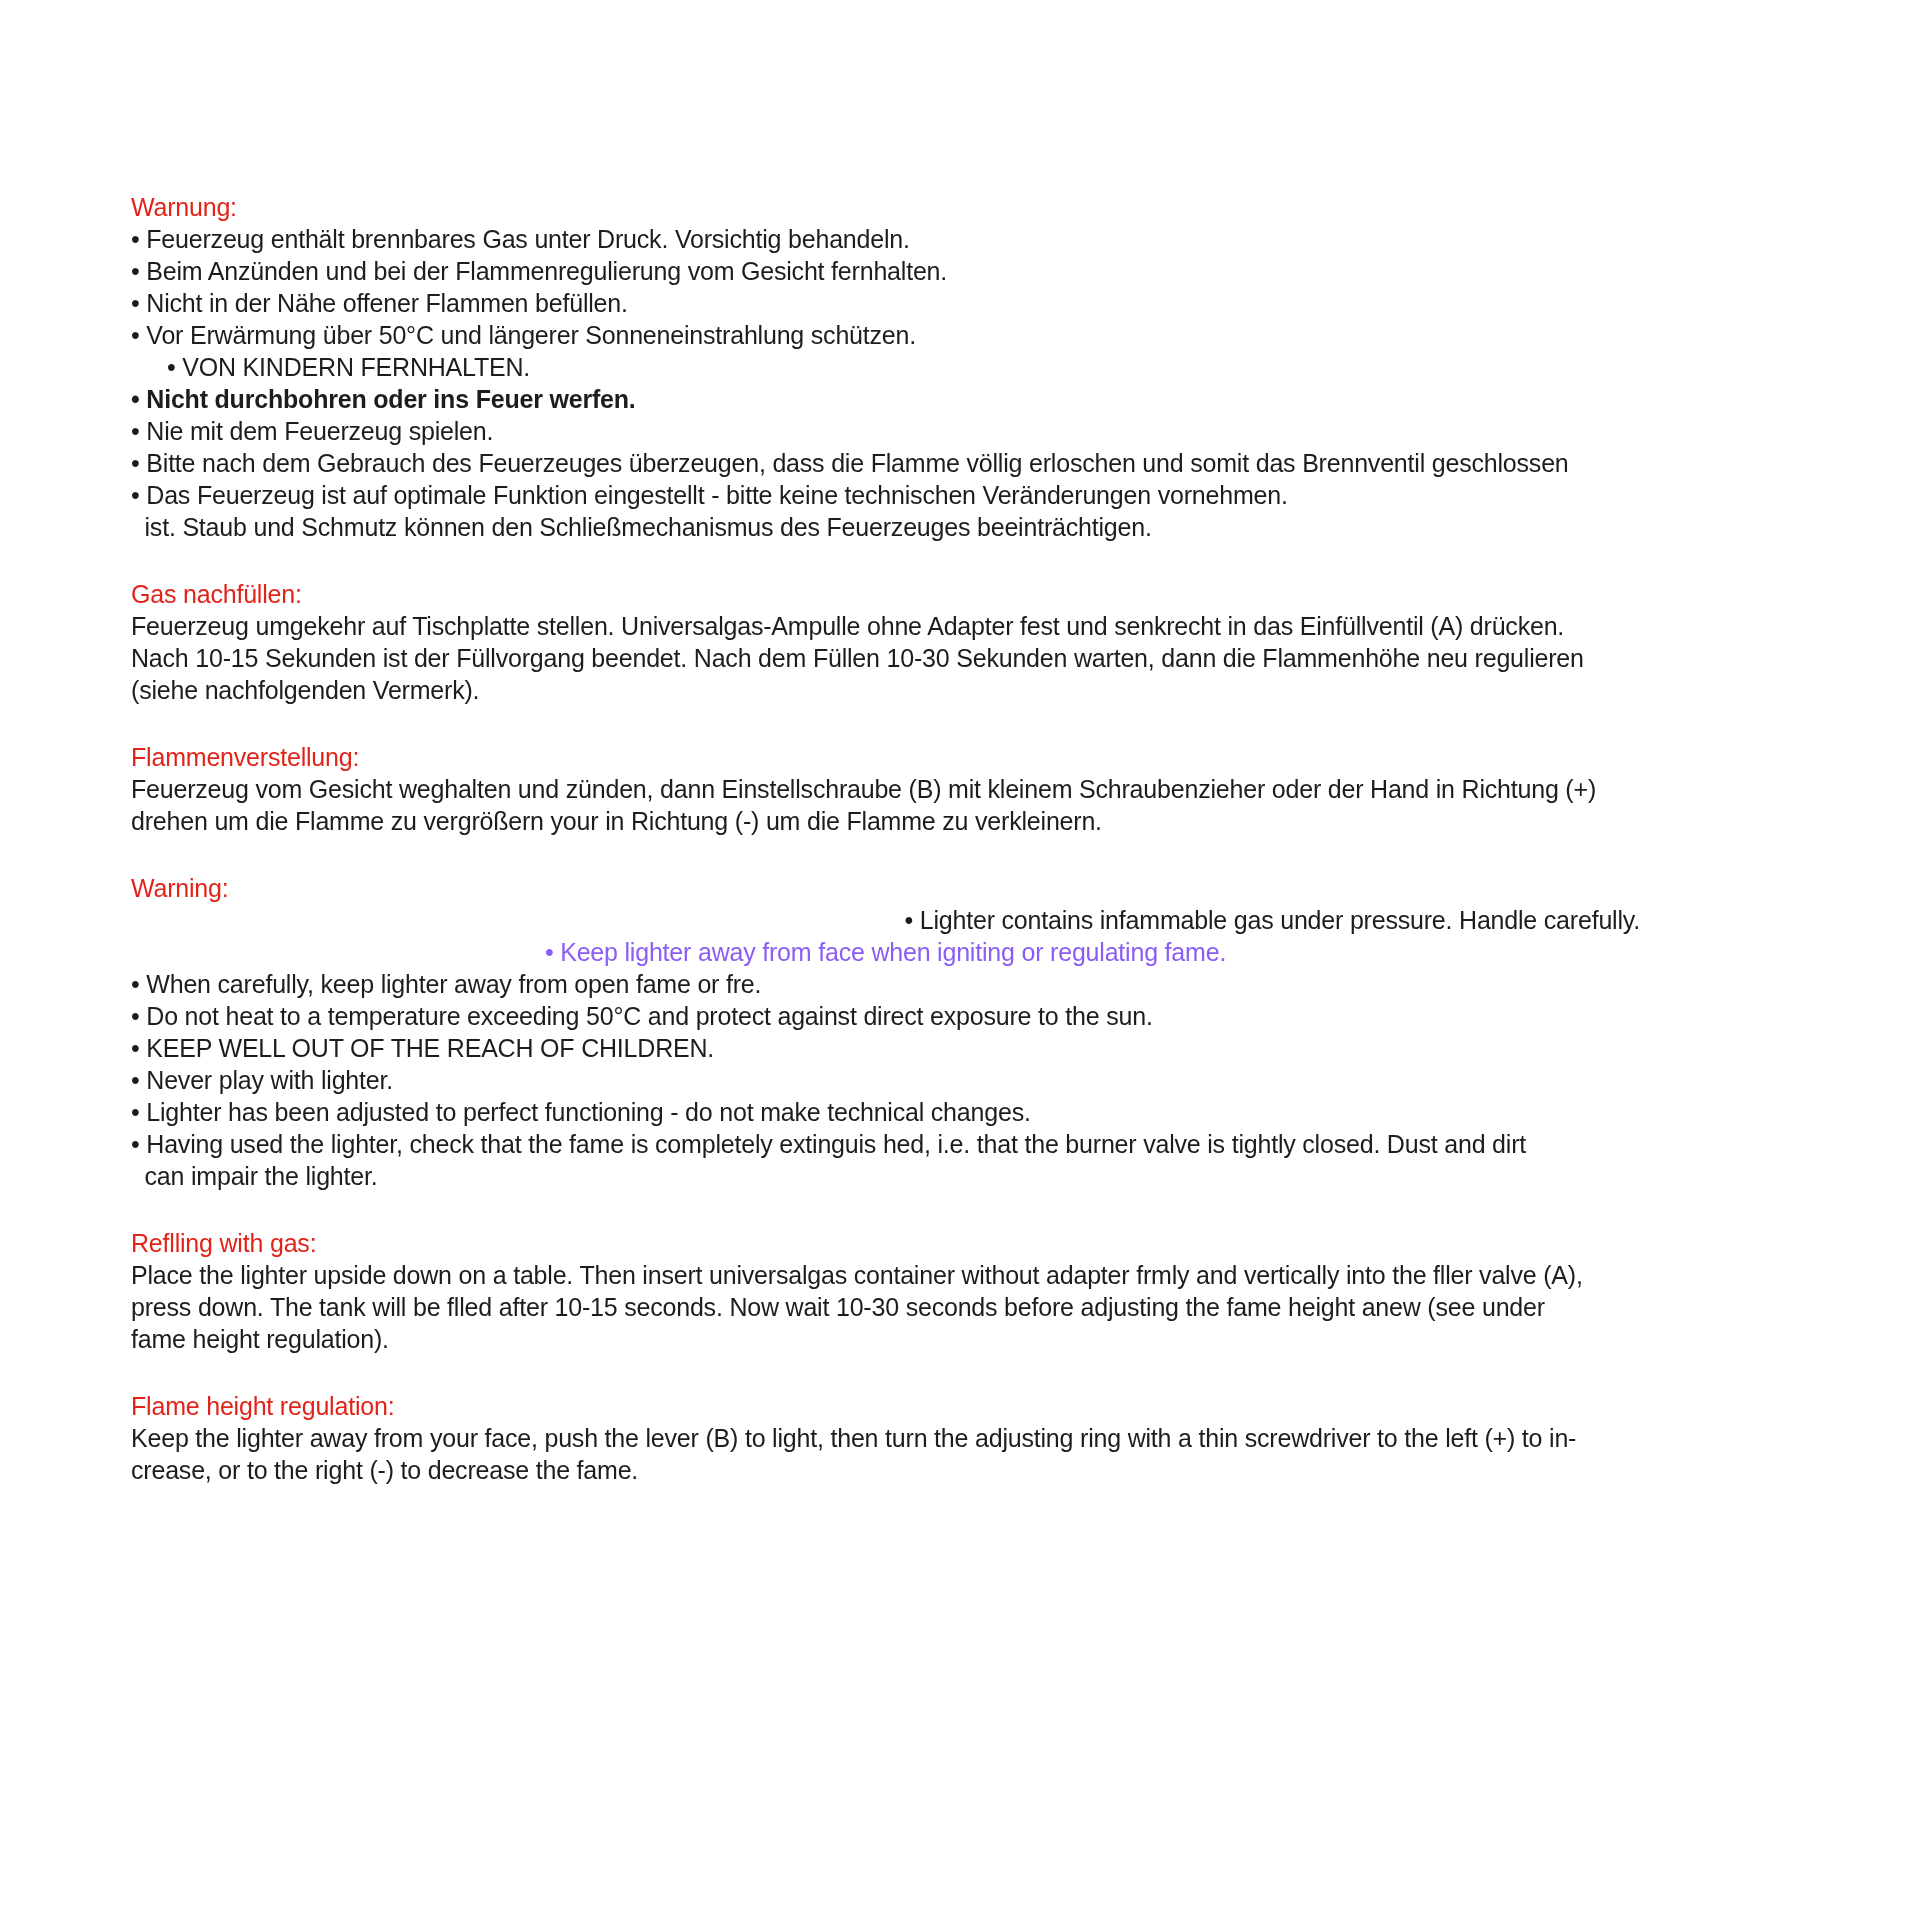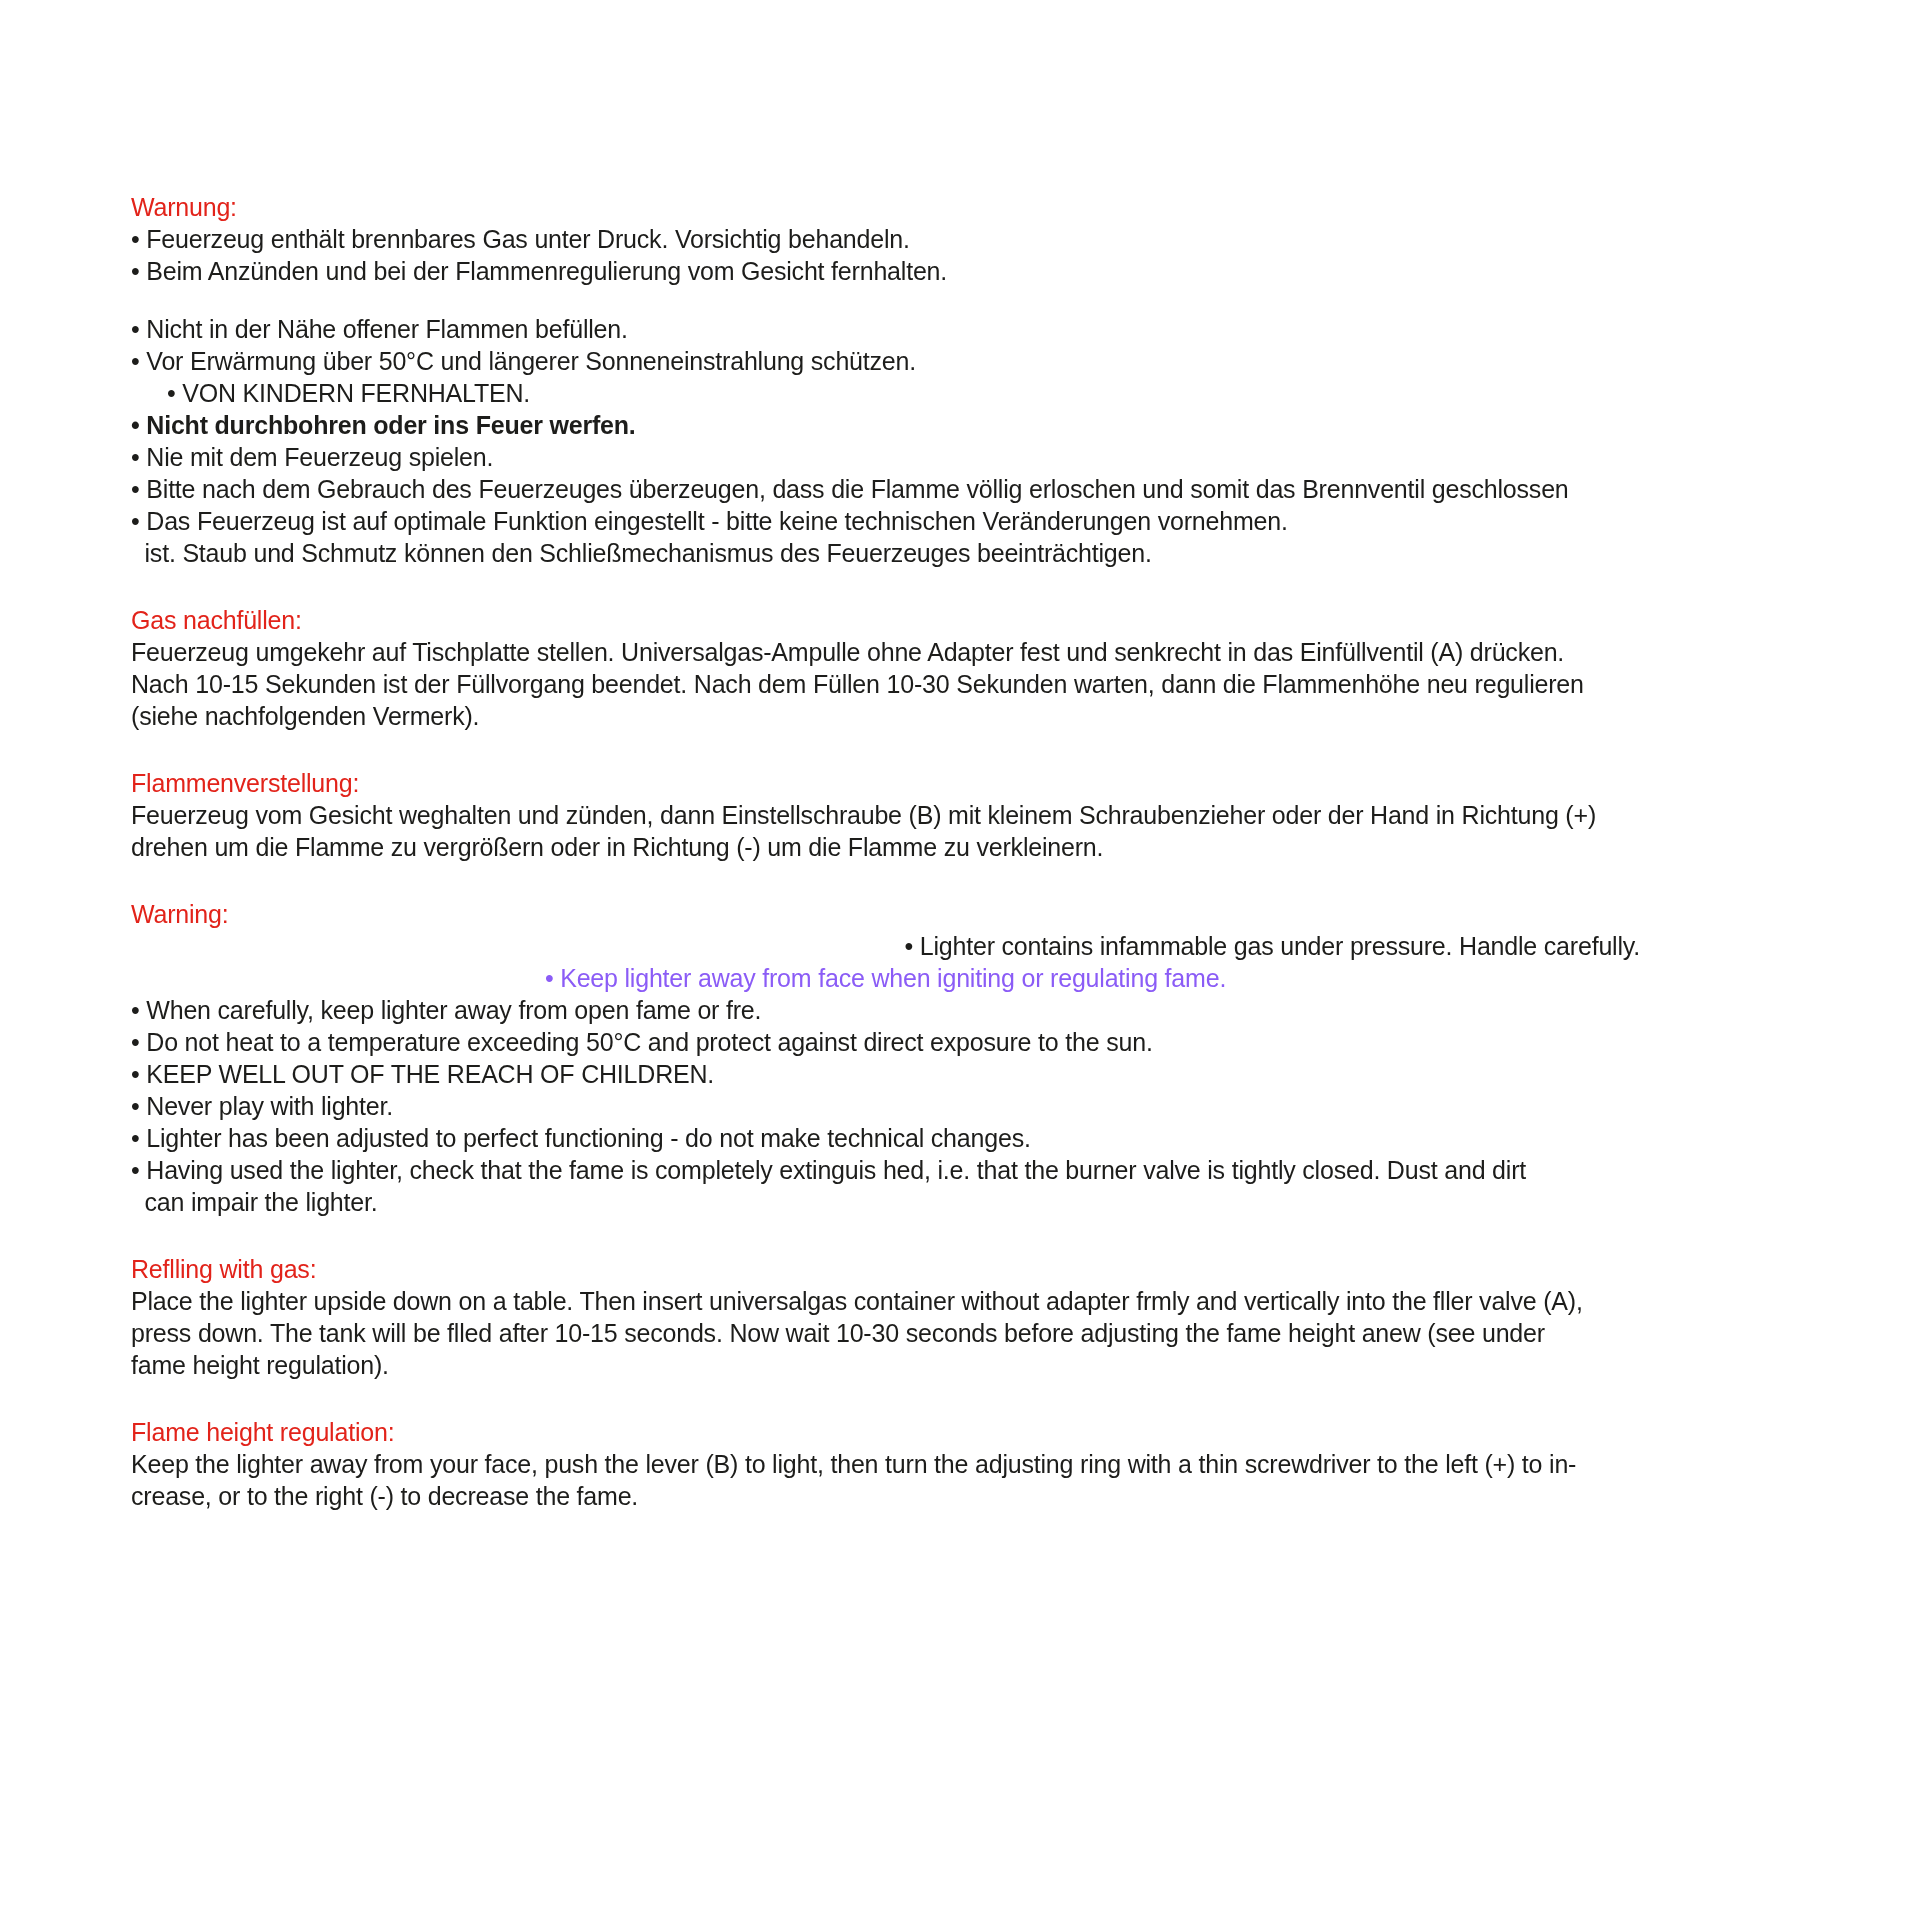--- a/index.html
+++ b/index.html
@@ -32,39 +32,39 @@
 </style>
 </head>
 <body>
 
 <div class="page">
   <div class="content" id="sections-root" style="color: rgb(29, 29, 27);">
       <section class="section">
         <div class="heading" style="color: rgb(226, 35, 26);">Warnung:</div>
         <div class="line" style="color: rgb(29, 29, 27);">• Feuerzeug enthält brennbares Gas unter Druck. Vorsichtig behandeln.</div>
         <div class="line" style="color: rgb(29, 29, 27);">• Beim Anzünden und bei der Flammenregulierung vom Gesicht fernhalten.</div>
-        <div class="line" style="color: rgb(29, 29, 27); margin-top: 26px;">• Nicht in der Nähe offener Flammen befüllen.</div>
+        <div class="line" style="color: rgb(29, 29, 27);">• Nicht in der Nähe offener Flammen befüllen.</div>
         <div class="line" style="color: rgb(29, 29, 27);">• Vor Erwärmung über 50°C und längerer Sonneneinstrahlung schützen.</div>
         <div class="line" style="color: rgb(29, 29, 27); margin-left: 36px;">• VON KINDERN FERNHALTEN.</div>
         <div class="line" style="color: rgb(29, 29, 27); font-weight: bold;">• Nicht durchbohren oder ins Feuer werfen.</div>
         <div class="line" style="color: rgb(29, 29, 27);">• Nie mit dem Feuerzeug spielen.</div>
         <div class="line" style="color: rgb(29, 29, 27);">• Bitte nach dem Gebrauch des Feuerzeuges überzeugen, dass die Flamme völlig erloschen und somit das Brennventil geschlossen</div>
         <div class="line" style="color: rgb(29, 29, 27);">• Das Feuerzeug ist auf optimale Funktion eingestellt - bitte keine technischen Veränderungen vornehmen.</div>
         <div class="line" style="color: rgb(29, 29, 27);">  ist. Staub und Schmutz können den Schließmechanismus des Feuerzeuges beeinträchtigen.</div>
       </section>
       <section class="section">
         <div class="heading" style="color: rgb(226, 35, 26);">Gas nachfüllen:</div>
         <div class="line" style="color: rgb(29, 29, 27);">Feuerzeug umgekehr auf Tischplatte stellen. Universalgas-Ampulle ohne Adapter fest und senkrecht in das Einfüllventil (A) drücken.</div>
         <div class="line" style="color: rgb(29, 29, 27);">Nach 10-15 Sekunden ist der Füllvorgang beendet. Nach dem Füllen 10-30 Sekunden warten, dann die Flammenhöhe neu regulieren</div>
         <div class="line" style="color: rgb(29, 29, 27);">(siehe nachfolgenden Vermerk).</div>
       </section>
       <section class="section">
         <div class="heading" style="color: rgb(226, 35, 26);">Flammenverstellung:</div>
         <div class="line" style="color: rgb(29, 29, 27);">Feuerzeug vom Gesicht weghalten und zünden, dann Einstellschraube (B) mit kleinem Schraubenzieher oder der Hand in Richtung (+)</div>
-        <div class="line" style="color: rgb(29, 29, 27);">drehen um die Flamme zu vergrößern oder in Richtung (-) um die Flamme zu verkleinern.</div>
+        <div class="line" style="color: rgb(29, 29, 27);">drehen um die Flamme zu vergrößern your in Richtung (-) um die Flamme zu verkleinern.</div>
       </section>
       <section class="section">
         <div class="heading" style="color: rgb(226, 35, 26);">Warning:</div>
         <div class="line" style="color: rgb(29, 29, 27); text-align: right;">• Lighter contains infammable gas under pressure. Handle carefully.</div>
         <div class="line" style="color: #8b5cf6; text-align: center;">• Keep lighter away from face when igniting or regulating fame.</div>
         <div class="line" style="color: rgb(29, 29, 27);">• When carefully, keep lighter away from open fame or fre.</div>
         <div class="line" style="color: rgb(29, 29, 27);">• Do not heat to a temperature exceeding 50°C and protect against direct exposure to the sun.</div>
         <div class="line" style="color: rgb(29, 29, 27);">• KEEP WELL OUT OF THE REACH OF CHILDREN.</div>
         <div class="line" style="color: rgb(29, 29, 27);">• Never play with lighter.</div>
         <div class="line" style="color: rgb(29, 29, 27);">• Lighter has been adjusted to perfect functioning - do not make technical changes.</div>

